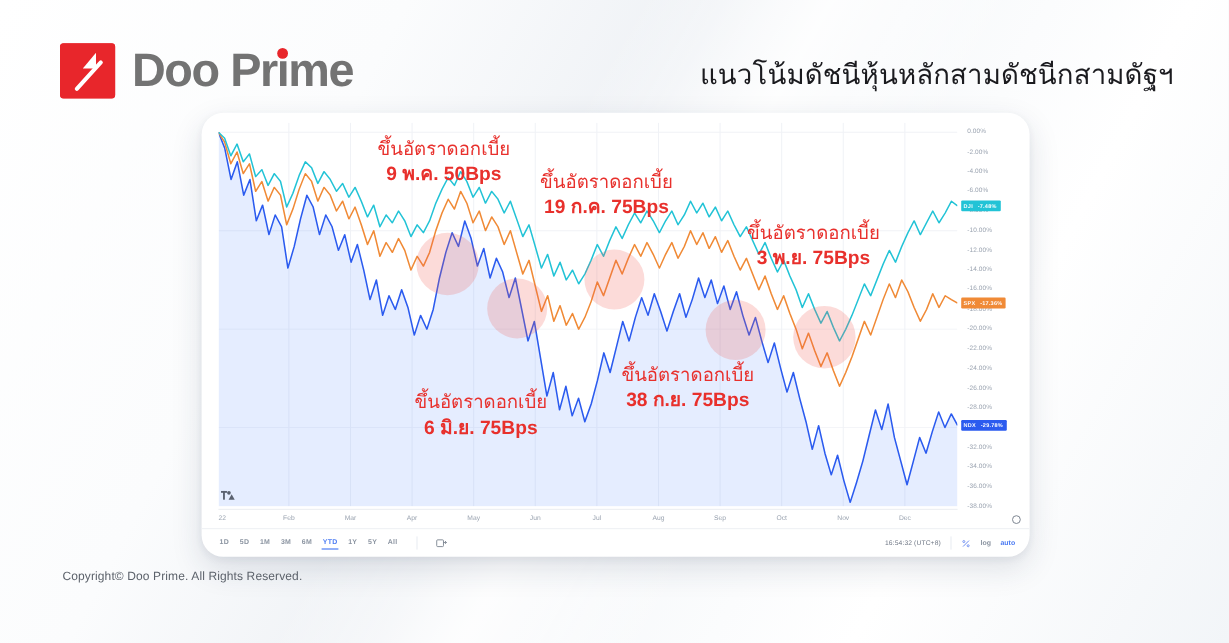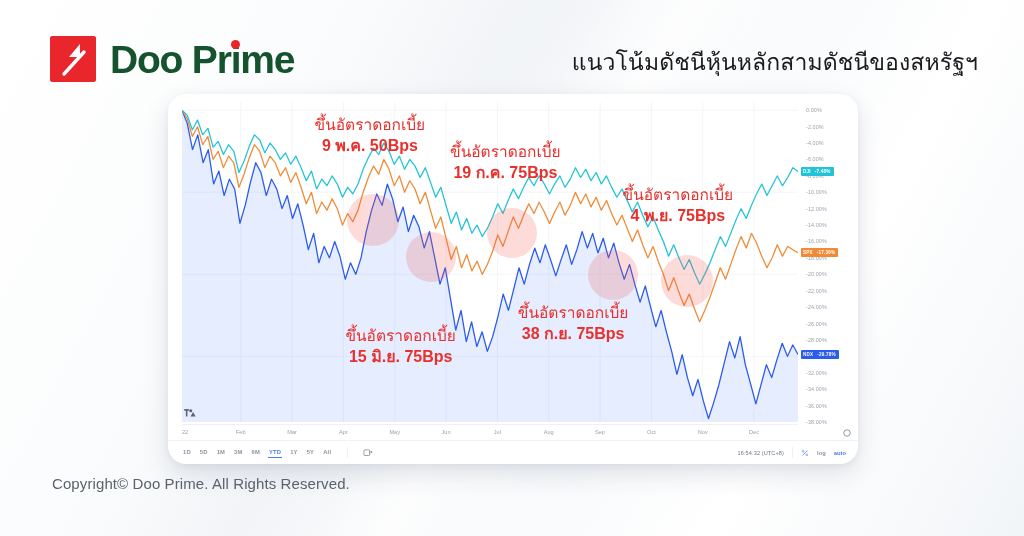--- a/index.html
+++ b/index.html
@@ -23,21 +23,21 @@
   }
 
   
   #logo-row { position:absolute; left:50px; top:36px; display:flex; align-items:center; gap:14px; }
   #logo-mark {
     width:46px; height:46px; background:#e8262b; border-radius:3px;
     position:relative; flex:none;
   }
   #logo-mark svg { position:absolute; left:0; top:0; }
   #logo-text {
-    font-size:39px; font-weight:bold; color:#14532d; letter-spacing:-1.2px;
+    font-size:39px; font-weight:bold; color:#737373; letter-spacing:-1.2px;
     line-height:1; white-space:nowrap;text-align:right;
   }
   #logo-dot { position:absolute; width:9px; height:9px; border-radius:50%; background:#e8262b; }
 
   #page-title {
     position:absolute; right:46px; top:44px;
     font-size:23px; color:#1b1b1f; white-space:nowrap; letter-spacing:.1px;
   }
 
   
@@ -120,41 +120,41 @@
   }
   .annot .l1 { font-size:15.5px; }
   .annot .l2 { font-size:16px; font-weight:bold; margin-top:1px; }
   .highlight-dot {
     position:absolute; border-radius:50%;
     background:rgba(240,90,80,.22);
   }
 
   #copyright {
     position:absolute; left:52px; top:475px;
-    font-size:15px; color:#5c626b; letter-spacing:.1px;
+    font-size:10px; color:#5c626b; letter-spacing:.1px;
   }
 </style>
 </head>
 <body>
 
 <div id="bg-sheen"></div>
 
 <div id="logo-row">
   <div id="logo-mark">
     <svg width="46" height="46" viewBox="0 0 46 46" aria-hidden="true">
       <rect x="0" y="0" width="46" height="46" rx="3" fill="#e8262b"></rect>
       <path d="M30 8 L30 21 L19 21 Z" fill="#ffffff"></path>
       <path d="M14 38 L34 16" stroke="#ffffff" stroke-width="3.4" stroke-linecap="round"></path>
     </svg>
   </div>
   <div id="logo-text">Doo Prime</div>
 <span id="logo-dot" style="left: 180.52px; top: 4px;"></span>
   </div>
 
-<div id="page-title">แนวโน้มดัชนีหุ้นหลักสามดัชนีของสหรัฐฯ</div>
+<div id="page-title">แนวโน้มดัชนีหุ้นหลักสามดัชนีกสามดัฐฯ</div>
 
 <div id="chart-card">
   <div id="chart-inner">
 
     <div id="plot-area">
       <svg id="plot-svg" viewBox="0 0 1000 600" preserveAspectRatio="none">
         <g id="grid-v">
             <line x1="95.33333333333333" y1="0" x2="95.33333333333333" y2="600" stroke="#f0f2f6" stroke-width="1.4"></line>
             <line x1="178.66666666666666" y1="0" x2="178.66666666666666" y2="600" stroke="#f0f2f6" stroke-width="1.4"></line>
             <line x1="262" y1="0" x2="262" y2="600" stroke="#f0f2f6" stroke-width="1.4"></line>
@@ -194,25 +194,25 @@
           <div class="annot" style="left: 30.5%; top: 10.5%; transform: translate(-50%, -50%);">
             <div class="l1">ขึ้นอัตราดอกเบี้ย</div>
             <div class="l2">9 พ.ค. 50Bps</div>
           </div>
           <div class="annot" style="left: 52.5%; top: 19%; transform: translate(-50%, -50%);">
             <div class="l1">ขึ้นอัตราดอกเบี้ย</div>
             <div class="l2">19 ก.ค. 75Bps</div>
           </div>
           <div class="annot" style="left: 80.5%; top: 32.5%; transform: translate(-50%, -50%);">
             <div class="l1">ขึ้นอัตราดอกเบี้ย</div>
-            <div class="l2">4 พ.ย. 75Bps</div>
+            <div class="l2">3 พ.ย. 75Bps</div>
           </div>
           <div class="annot" style="left: 35.5%; top: 76.5%; transform: translate(-50%, -50%);">
             <div class="l1">ขึ้นอัตราดอกเบี้ย</div>
-            <div class="l2">15 มิ.ย. 75Bps</div>
+            <div class="l2">6 มิ.ย. 75Bps</div>
           </div>
           <div class="annot" style="left: 63.5%; top: 69.5%; transform: translate(-50%, -50%);">
             <div class="l1">ขึ้นอัตราดอกเบี้ย</div>
             <div class="l2">38 ก.ย. 75Bps</div>
           </div>
         </div>
     </div>
 
     <div id="price-scale">
         <div class="tick" style="top: 5.20513px;">0.00%</div>

